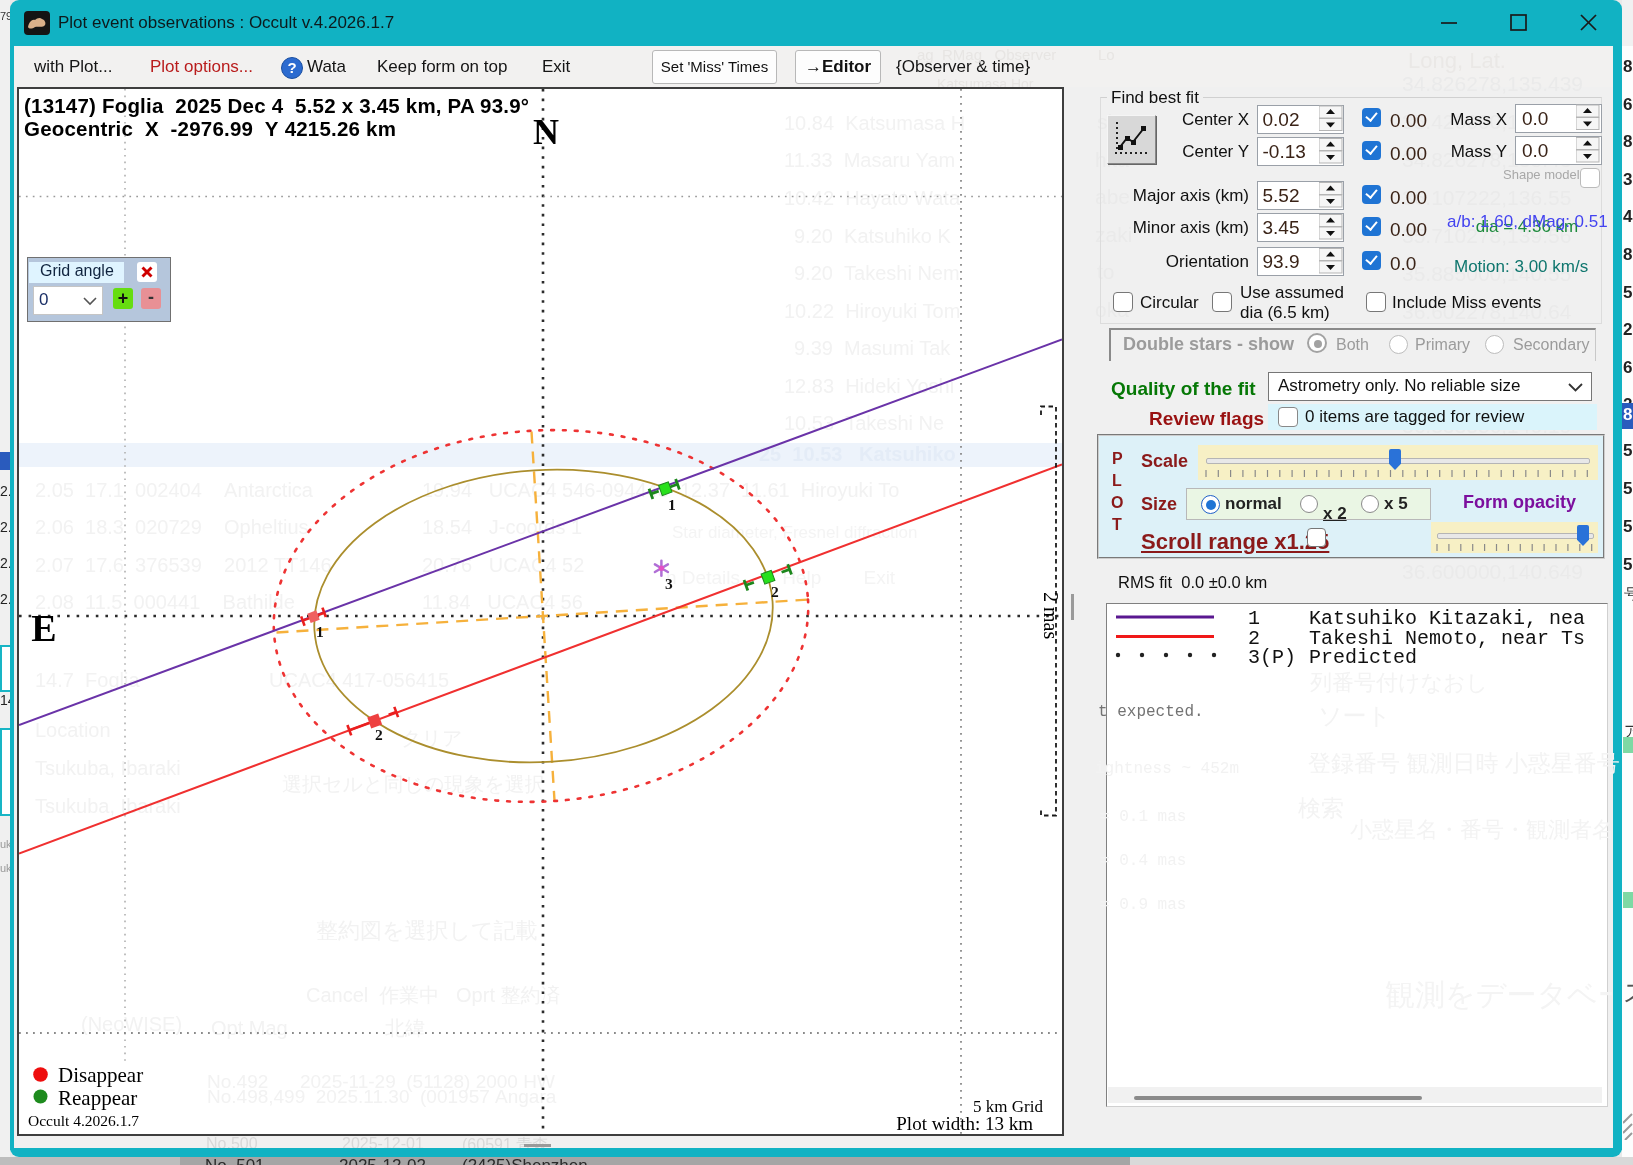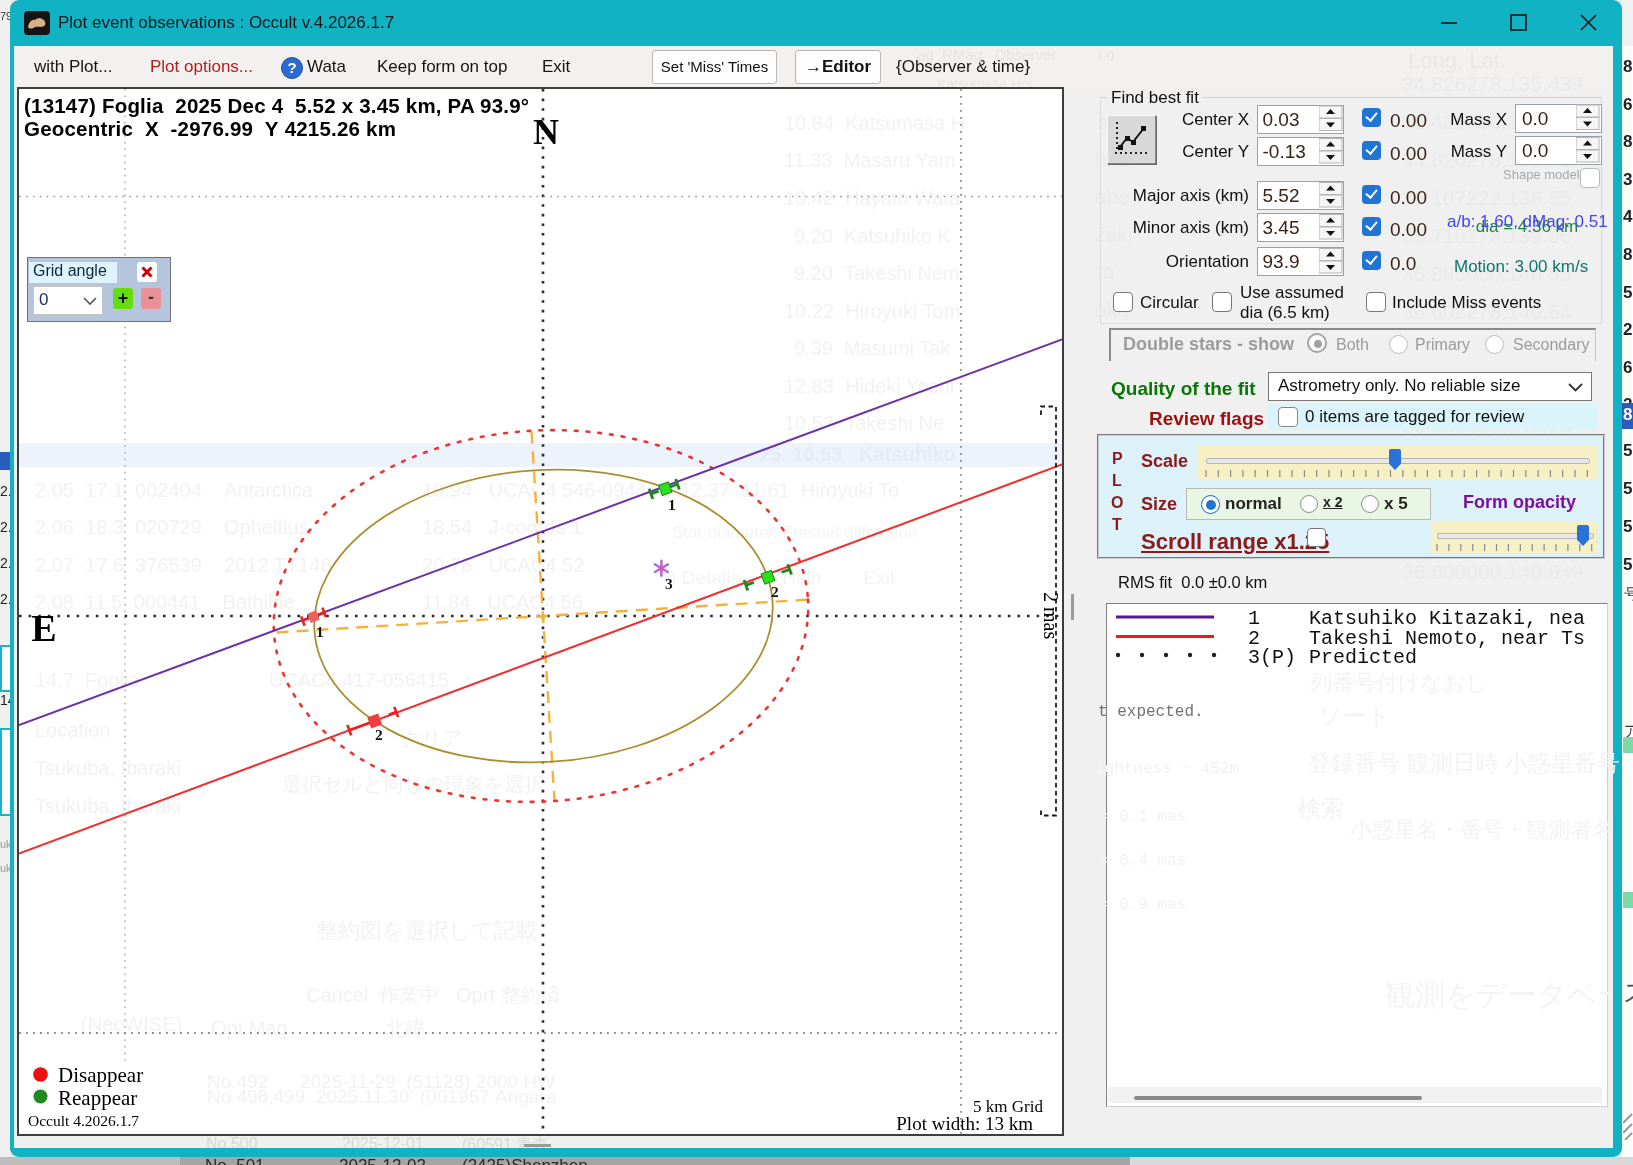--- a/index.html
+++ b/index.html
@@ -228,21 +228,21 @@
 </div>
 
 <div class="abs" style="left:1071px;top:594px;width:3px;height:26px;background:#9a9a9a;"></div>
 
 <div class="abs" style="left:206px;top:1135px;height:13px;overflow:hidden;font-size:16px;color:#d8d8d8;white-space:nowrap;">No.500</div>
 <div class="abs" style="left:342px;top:1135px;height:13px;overflow:hidden;font-size:16px;color:#d8d8d8;white-space:nowrap;">2025-12-01</div>
 <div class="abs" style="left:462px;top:1135px;height:13px;overflow:hidden;font-size:16px;color:#d8d8d8;white-space:nowrap;">(60591&nbsp;青森</div>
 <div class="abs" style="left:524px;top:1144px;width:27px;height:3px;background:#9a9a9a;"></div>
 
 <div class="abs" style="left:27px;top:257px;width:142px;height:63px;background:#b5c6dc;border:1.5px solid #707070;">
-  <div class="abs" style="left:1px;top:4px;width:84px;height:21px;background:#dff4ff;color:#10243f;font-size:16px;padding-left:4px;">Grid angle</div>
+  <div class="abs" style="left:1px;top:4px;width:84px;height:21px;background:#dff4ff;color:#10243f;font-size:16px;padding-left:11px;">Grid angle</div>
   <div class="abs" style="left:109px;top:4px;width:20px;height:20px;background:#fff;border-radius:3px;">
     <svg width="20" height="20">
         <path d="M5.5 5.5 L14.5 14.5 M14.5 5.5 L5.5 14.5" stroke="#cf0000" stroke-width="2.9"></path>
       </svg></div>
   <div class="abs" style="left:5px;top:28px;width:68px;height:27px;background:#fff;border:1px solid #c5c5c5;">
     <div class="abs" style="left:5px;top:3px;color:#1a2f66;font-size:17px;">0</div>
     <svg class="abs" style="left:48px;top:9px;" width="16" height="10">
         <path d="M2 2 L8 8 L14 2" fill="none" stroke="#555" stroke-width="1.6"></path>
       </svg>
   </div>
@@ -290,21 +290,21 @@
   <div class="lbl" style="left:1249px;top:110px;transform:translateX(-100%);">Center X</div>
   <div class="lbl" style="left:1249px;top:142px;transform:translateX(-100%);">Center Y</div>
   <div class="lbl" style="left:1249px;top:186px;transform:translateX(-100%);">Major axis (km)</div>
   <div class="lbl" style="left:1249px;top:218px;transform:translateX(-100%);">Minor axis (km)</div>
   <div class="lbl" style="left:1249px;top:252px;transform:translateX(-100%);">Orientation</div>
   <div class="lbl" style="left:1507px;top:110px;transform:translateX(-100%);">Mass X</div>
   <div class="lbl" style="left:1507px;top:142px;transform:translateX(-100%);">Mass Y</div>
 
   <div id="fields">
     <div class="fld" style="left:1256.5px;top:104.5px;width:85px;height:27px;">
-        <div class="abs val" style="left:5px;top:3px;">0.03</div>
+        <div class="abs val" style="left:5px;top:3px;">0.02</div>
       </div>
     <div class="fld" style="left:1256.5px;top:137px;width:85px;height:27px;">
         <div class="abs val" style="left:5px;top:3px;">-0.13</div>
       </div>
     <div class="fld" style="left:1256.5px;top:181px;width:85px;height:27px;">
         <div class="abs val" style="left:5px;top:3px;">5.52</div>
       </div>
     <div class="fld" style="left:1256.5px;top:213px;width:85px;height:27px;">
         <div class="abs val" style="left:5px;top:3px;">3.45</div>
       </div>
@@ -449,21 +449,21 @@
       </svg>
       <div class="abs" style="left:191px;top:4px;width:12px;height:21px;background:#2a72d8;border-radius:2px 2px 0 0;clip-path:polygon(0 0,100% 0,100% 70%,50% 100%,0 70%);"></div>
     </div>
     <div class="abs darkred" style="left:42px;top:58px;font-size:18px;">Size</div>
 
     <div class="abs" style="left:87px;top:52px;width:243px;height:30px;background:#eaf6e4;border:1px solid #b8b8b8;">
       <div class="abs" style="left:14px;top:6px;width:17px;height:17px;border-radius:50%;background:#fff;border:1.5px solid #2060c8;"></div>
       <div class="abs" style="left:19px;top:11px;width:10px;height:10px;border-radius:50%;background:#1f74d4;"></div>
       <div class="abs" style="left:38px;top:5px;font-size:17px;font-weight:bold;color:#222;">normal</div>
       <div class="abs" style="left:113px;top:6px;width:16px;height:16px;border-radius:50%;background:#fff;border:1.5px solid #8a8a8a;"></div>
-      <div class="abs" style="left:136px;top:5px;font-size:14px;font-weight:bold;color:#222;text-decoration:underline;">x 2</div>
+      <div class="abs" style="left:136px;top:15px;font-size:17px;font-weight:bold;color:#222;text-decoration:underline;">x 2</div>
       <div class="abs" style="left:174px;top:6px;width:16px;height:16px;border-radius:50%;background:#fff;border:1.5px solid #8a8a8a;"></div>
       <div class="abs" style="left:197px;top:5px;font-size:17px;font-weight:bold;color:#222;">x 5</div>
     </div>
     <div class="abs" style="left:364px;top:56px;font-size:18px;font-weight:bold;color:#7c0f9e;">Form opacity</div>
 
     <div class="abs" style="left:332px;top:86px;width:167px;height:31px;background:#f7f0c5;">
       <div class="abs" style="left:6px;top:11px;width:155px;height:4px;background:#e8e8e8;border:1px solid #b5b5b5;border-radius:2px;"></div>
       <svg class="abs" style="left:0;top:21px;" width="167" height="10">
         <g stroke="#8a8a8a" stroke-width="1.2">
             <line x1="6.0" y1="1" x2="6.0" y2="8"></line>

